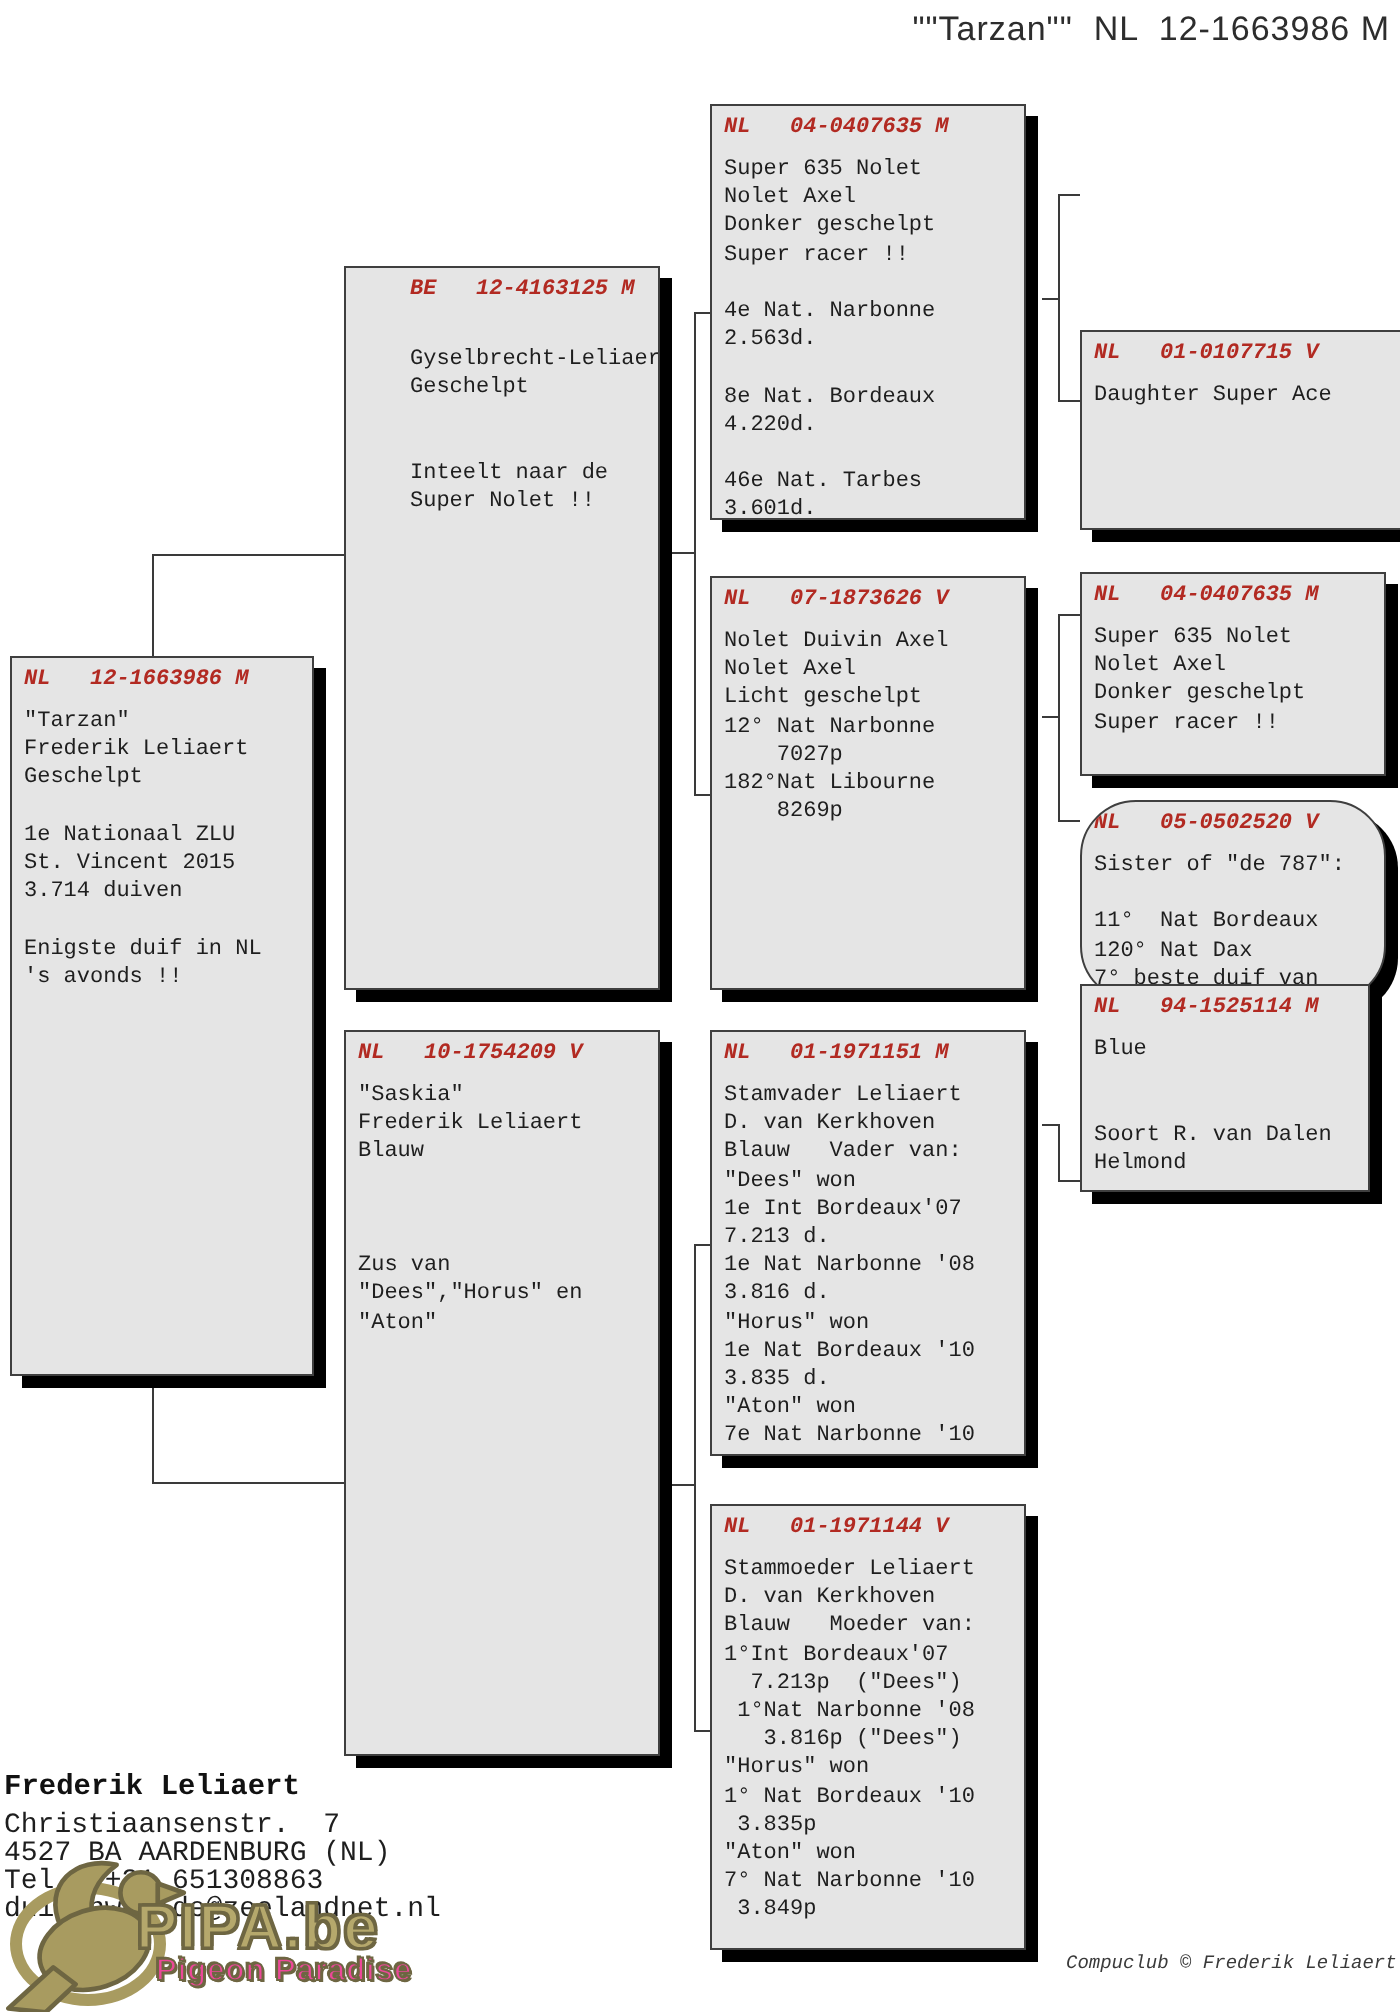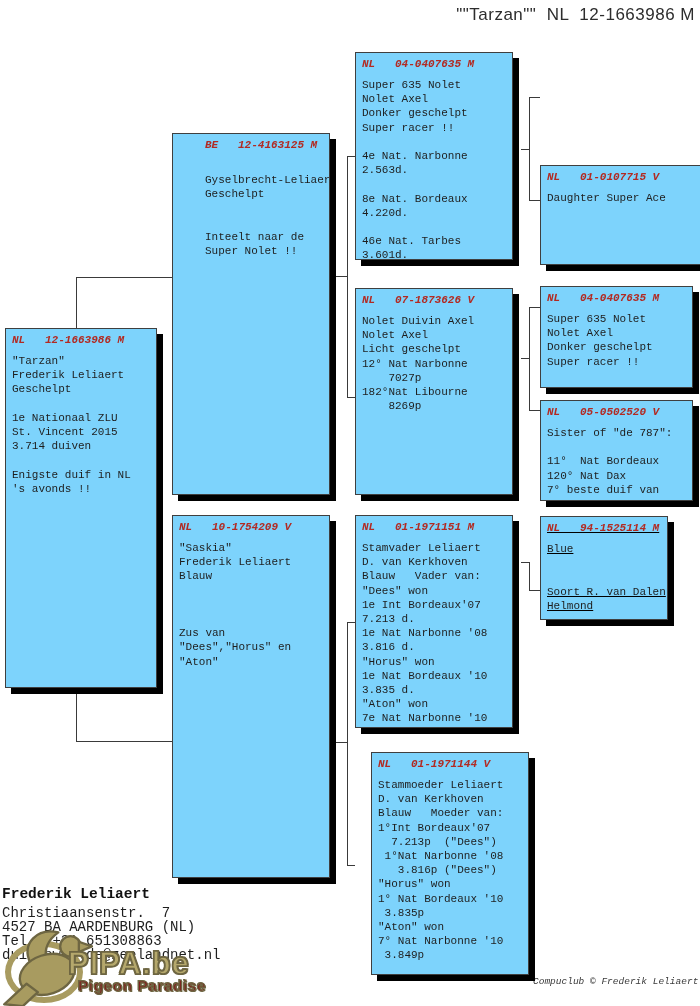--- a/index.html
+++ b/index.html
@@ -3,55 +3,55 @@
 <meta charset="utf-8">
 <style>
   html,body{margin:0;padding:0;}
   body{width:700px;height:1006px;background:#fff;overflow:hidden;position:relative;
        font-family:"Liberation Mono","DejaVu Sans Mono",monospace;}
   #page{position:absolute;left:0;top:0;width:700px;height:1006px;background:#fff;}
 
   .title{position:absolute;top:5px;right:5px;font-family:"Liberation Sans",sans-serif;
          font-size:17px;color:#2d2d2d;white-space:pre;letter-spacing:.5px;}
 
-  .pbox{position:absolute;box-sizing:border-box;background:#7dd3fc;border:1px solid #3f3f3f;
+  .pbox{position:absolute;box-sizing:border-box;background:#e5e5e5;border:1px solid #3f3f3f;
         box-shadow:6px 6px 0 0 #000;padding:4px 6px;overflow:hidden;z-index:2;}
   .ring{font-size:11px;line-height:14px;font-weight:bold;font-style:italic;
         color:#b22a22;white-space:pre;}
   .pbody{margin-top:7px;font-size:11px;line-height:14.2px;color:#1e1e1e;white-space:pre;}
 
   #bx-subject{left:5px;  top:328px;width:152px;height:360px;}
   #bx-sire   {left:172px;top:133px;width:158px;height:362px;padding-left:32px;}
   #bx-dam    {left:172px;top:515px;width:158px;height:363px;}
   #bx-ss     {left:355px;top:52px; width:158px;height:208px;}
   #bx-sd     {left:355px;top:288px;width:158px;height:207px;}
   #bx-ds     {left:355px;top:515px;width:158px;height:213px;}
-  #bx-dd     {left:355px;top:752px;width:158px;height:223px;margin-left:16px;}
+  #bx-dd     {left:355px;top:752px;width:158px;height:223px;}
   #bx-sss    {left:540px;top:52px; width:153px;height:92px;}
   #bx-ssd    {left:540px;top:165px;width:166px;height:100px;}
   #bx-sds    {left:540px;top:286px;width:153px;height:102px;}
-  #bx-sdd    {left:540px;top:400px;width:153px;height:101px;}
-  #bx-dss    {left:540px;top:516px;width:128px;height:104px;text-decoration:underline;}
+  #bx-sdd    {left:540px;top:400px;width:153px;height:101px;border-radius:28px;}
+  #bx-dss    {left:540px;top:492px;width:145px;height:104px;}
 
   .ln{position:absolute;background:#3a3a3a;display:block;z-index:1;}
 
   .owner-name{position:absolute;left:2px;top:886px;font-size:14.5px;font-weight:bold;color:#111;white-space:pre;}
   .owner-lines{position:absolute;left:2px;top:906px;font-size:14px;line-height:14px;color:#1e1e1e;white-space:pre;z-index:1;}
 
   .footer{position:absolute;left:533px;top:976px;font-size:9.5px;font-style:italic;color:#3a3a3a;white-space:nowrap;}
 
   .logo{position:absolute;left:0;top:924px;width:280px;height:82px;z-index:5;
         font-family:"Liberation Sans",sans-serif;padding-left:48px;}
   .logo-ring{position:absolute;left:5px;top:17px;width:78px;height:62px;border:6px solid #a89b60;
              border-radius:50%;box-sizing:border-box;}
   .logo-pigeon{position:absolute;left:2px;top:0px;}
   .logo-main{position:absolute;left:68px;top:22px;font-size:31px;font-weight:bold;color:#b5a86c;
              letter-spacing:1px;-webkit-text-stroke:1.5px #6e6642;
              text-shadow:1px 1px 0 #6e6642,-1px -1px 0 #6e6642,1px -1px 0 #6e6642,-1px 1px 0 #6e6642;}
-  .logo-sub{position:absolute;left:78px;top:53px;font-size:15.5px;font-weight:bold;color:#7f1d1d;
+  .logo-sub{position:absolute;left:78px;top:53px;font-size:15.5px;font-weight:bold;color:#ec4899;
             letter-spacing:.5px;-webkit-text-stroke:1px #6e6642;
             text-shadow:1px 1px 0 #6e6642,-1px -1px 0 #6e6642;}
 </style>
 </head>
 <body>
 
 <div id="page">
 
   <div class="title">""Tarzan""  NL  12-1663986 M</div>
 

